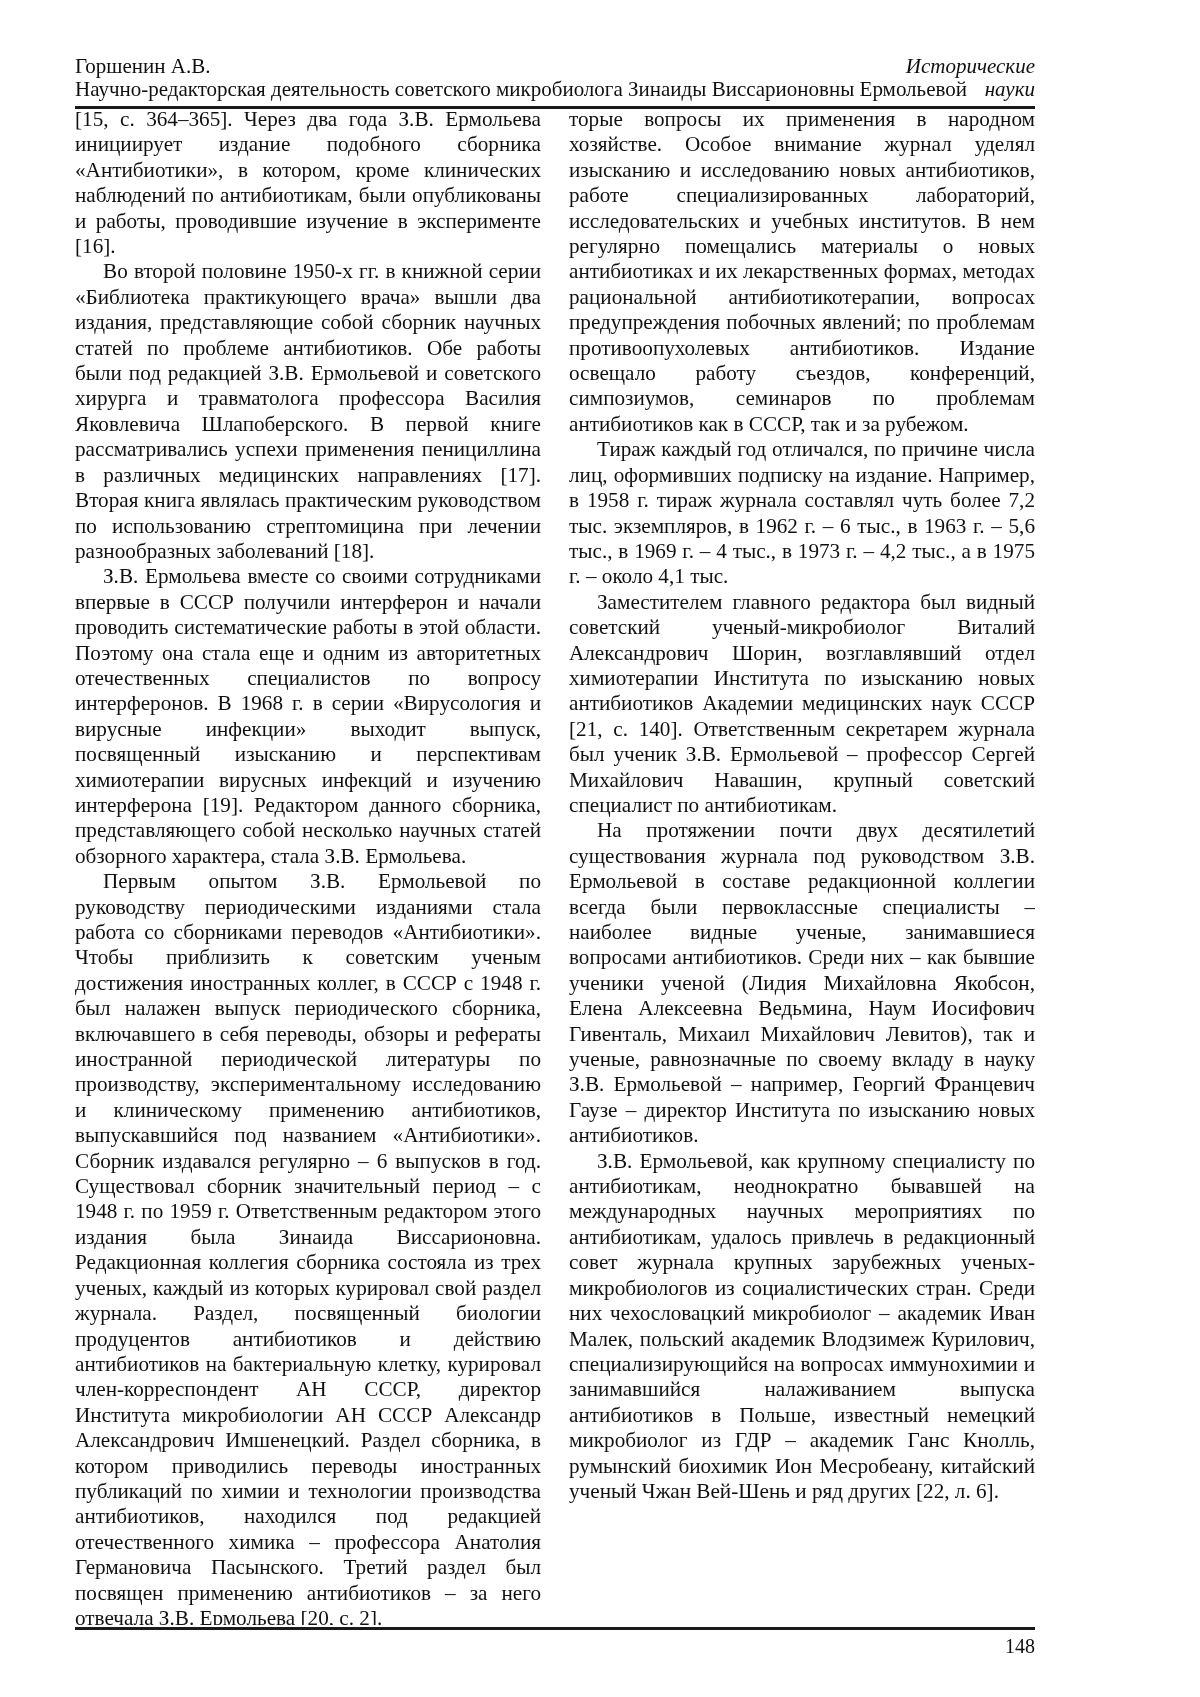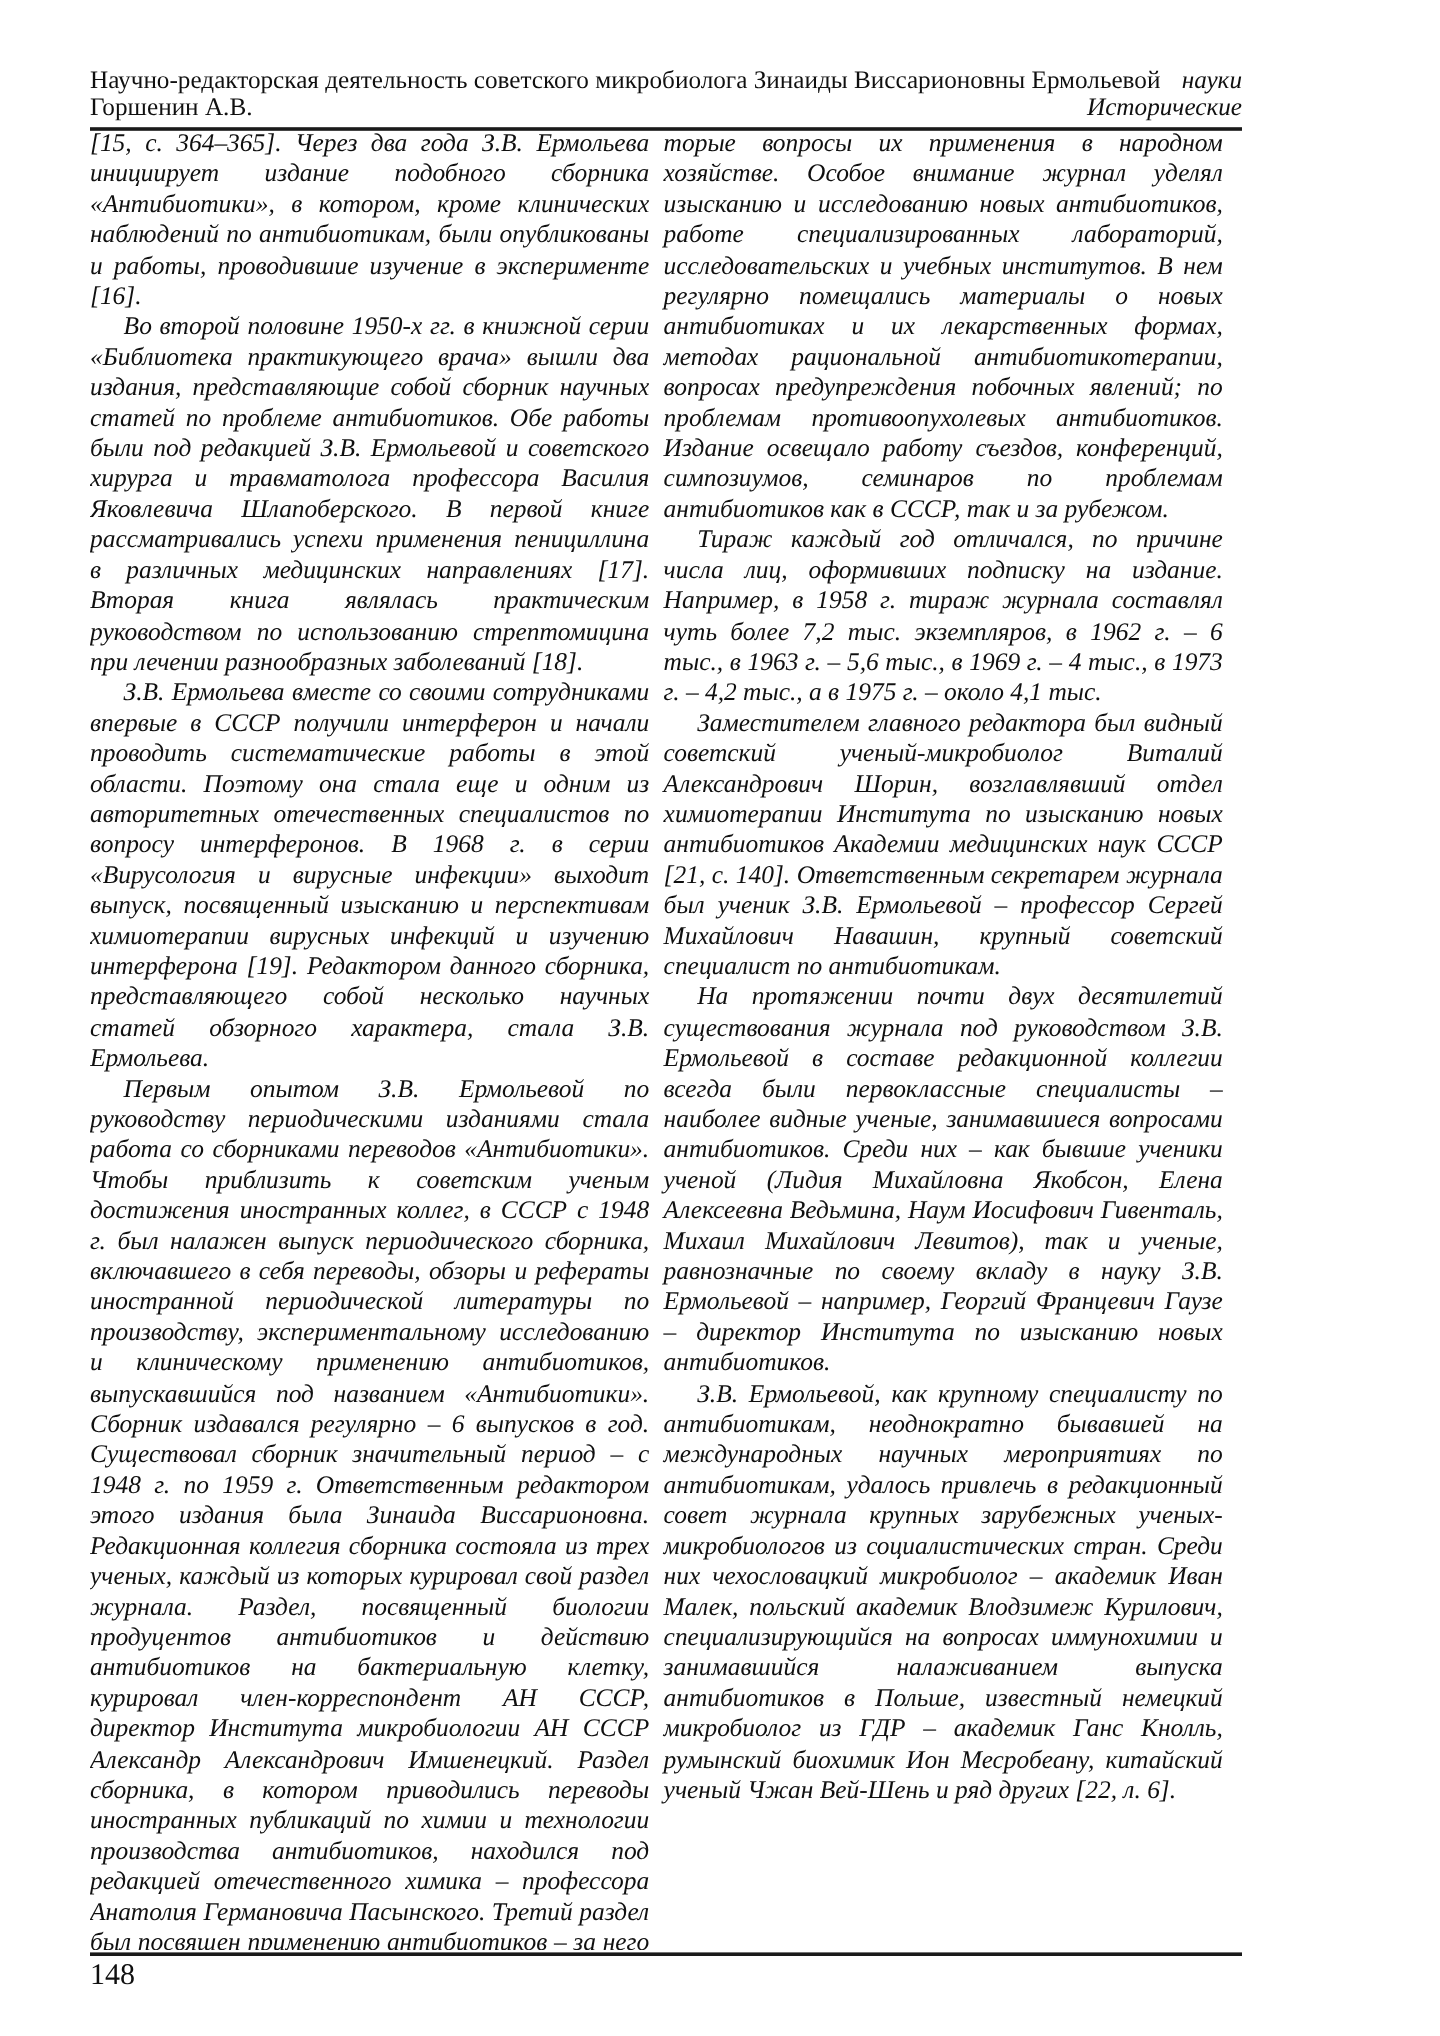--- a/index.html
+++ b/index.html
@@ -17,55 +17,55 @@
     border-bottom: 3px solid #1a1a1a;
     padding-bottom: 5px;
     font-size: 21px;
   }
   .header-row { display: flex; justify-content: space-between; line-height: 23px; }
   .italic { font-style: italic; }
 
   
   .columns {
     position: absolute; left: 75px; top: 107px; width: 960px; height: 1518px;
-    display: flex; gap: 12px; overflow: hidden; font-style: italic;
+    display: flex; gap: 28px; overflow: hidden;
   }
   .col {
     width: 466px;
     text-align: justify;
     font-size: 21.2px;
     line-height: 25.4px;
     hyphens: auto;
     -webkit-hyphens: auto;
   }
   .col p { margin: 0; text-indent: 28px; }
   .col p.noindent { text-indent: 0; }
 
   
   .footer {
     position: absolute; left: 75px; top: 1627px; width: 960px;
     border-top: 3px solid #1a1a1a;
     padding-top: 4px;
-    display: flex; justify-content: flex-start;
-    font-size: 25px; line-height: 24px;
+    display: flex; justify-content: flex-end;
+    font-size: 20px; line-height: 24px;
   }
 </style>
 </head>
 <body>
 
 <div class="page">
 
   <div class="header">
     <div class="header-row">
+      <span class="h-left">Горшенин А.В.</span>
+      <span class="h-right italic">Исторические</span>
+    </div>
+    <div class="header-row">
       <span class="h-left">Научно-редакторская деятельность советского микробиолога Зинаиды Виссарионовны Ермольевой</span>
       <span class="h-right italic">науки</span>
-    </div>
-    <div class="header-row">
-      <span class="h-left">Горшенин А.В.</span>
-      <span class="h-right italic">Исторические</span>
     </div>
   </div>
 
   <div class="columns">
     <div class="col">
       <p class="noindent">[15, с. 364–365]. Через два года З.В. Ермольева инициирует издание подобного сборника «Антибиотики», в котором, кроме клинических наблюдений по антибиотикам, были опубликованы и работы, проводившие изучение в эксперименте [16].</p>
       <p>Во второй половине 1950-х гг. в книжной серии «Библиотека практикующего врача» вышли два издания, представляющие собой сборник научных статей по проблеме антибиотиков. Обе работы были под редакцией З.В. Ермольевой и советского хирурга и травматолога профессора Василия Яковлевича Шлапоберского. В первой книге рассматривались успехи применения пенициллина в различных медицинских направлениях [17]. Вторая книга являлась практическим руководством по использованию стрептомицина при лечении разнообразных заболеваний [18].</p>
       <p>З.В. Ермольева вместе со своими сотрудниками впервые в СССР получили интерферон и начали проводить систематические работы в этой области. Поэтому она стала еще и одним из авторитетных отечественных специалистов по вопросу интерферонов. В 1968 г. в серии «Вирусология и вирусные инфекции» выходит выпуск, посвященный изысканию и перспективам химиотерапии вирусных инфекций и изучению интерферона [19]. Редактором данного сборника, представляющего собой несколько научных статей обзорного характера, стала З.В. Ермольева.</p>
       <p>Первым опытом З.В. Ермольевой по руководству периодическими изданиями стала работа со сборниками переводов «Антибиотики». Чтобы приблизить к советским ученым достижения иностранных коллег, в СССР с 1948 г. был налажен выпуск периодического сборника, включавшего в себя переводы, обзоры и рефераты иностранной периодической литературы по производству, экспериментальному исследованию и клиническому применению антибиотиков, выпускавшийся под названием «Антибиотики». Сборник издавался регулярно – 6 выпусков в год. Существовал сборник значительный период – с 1948 г. по 1959 г. Ответственным редактором этого издания была Зинаида Виссарионовна. Редакционная коллегия сборника состояла из трех ученых, каждый из которых курировал свой раздел журнала. Раздел, посвященный биологии продуцентов антибиотиков и действию антибиотиков на бактериальную клетку, курировал член-корреспондент АН СССР, директор Института микробиологии АН СССР Александр Александрович Имшенецкий. Раздел сборника, в котором приводились переводы иностранных публикаций по химии и технологии производства антибиотиков, находился под редакцией отечественного химика – профессора Анатолия Германовича Пасынского. Третий раздел был посвящен применению антибиотиков – за него отвечала З.В. Ермольева [20, с. 2].</p>
 

